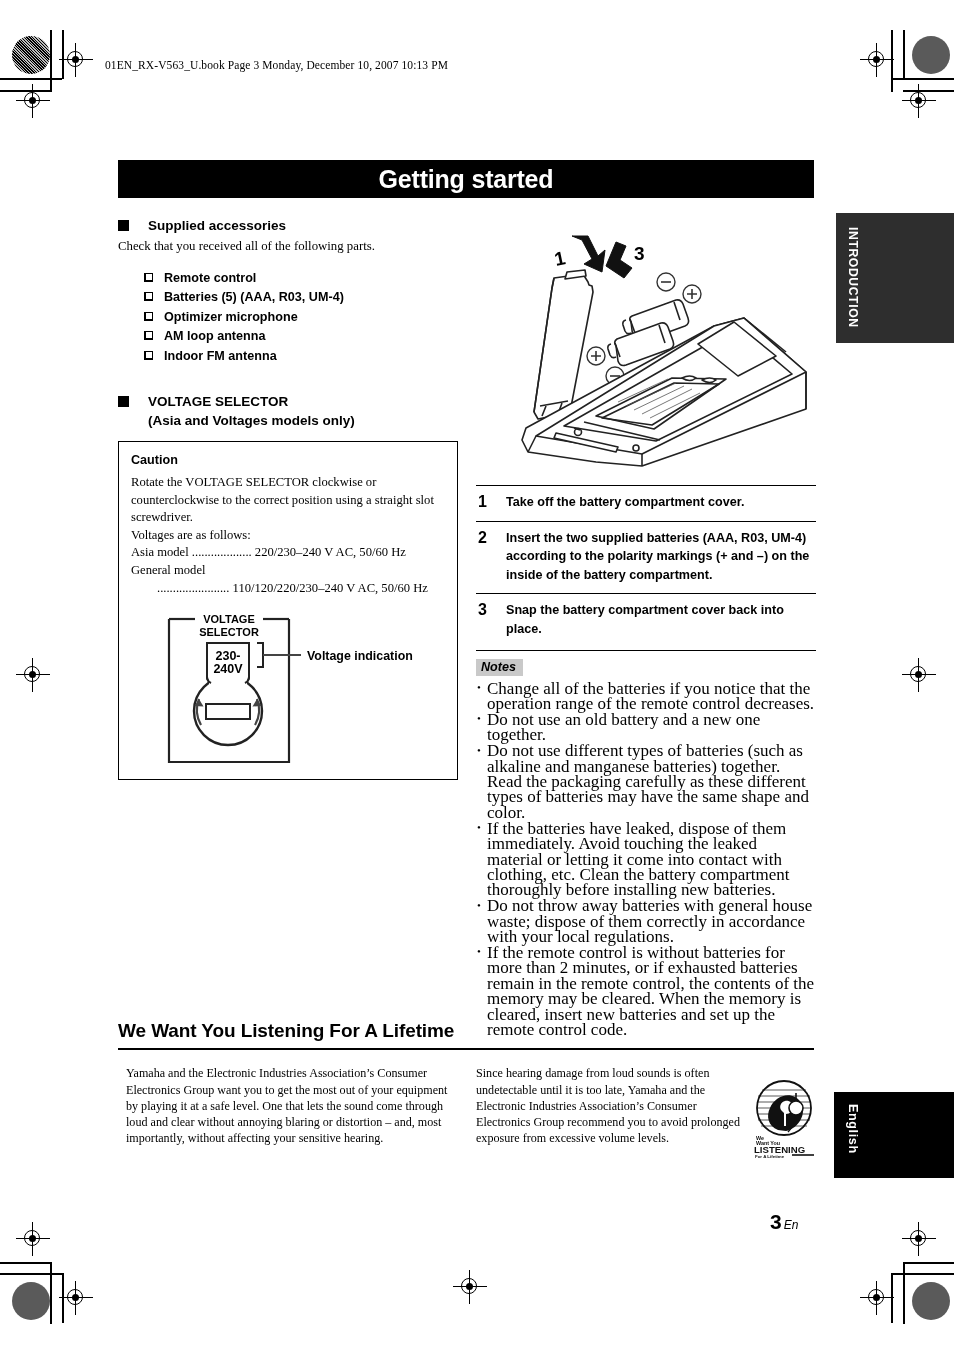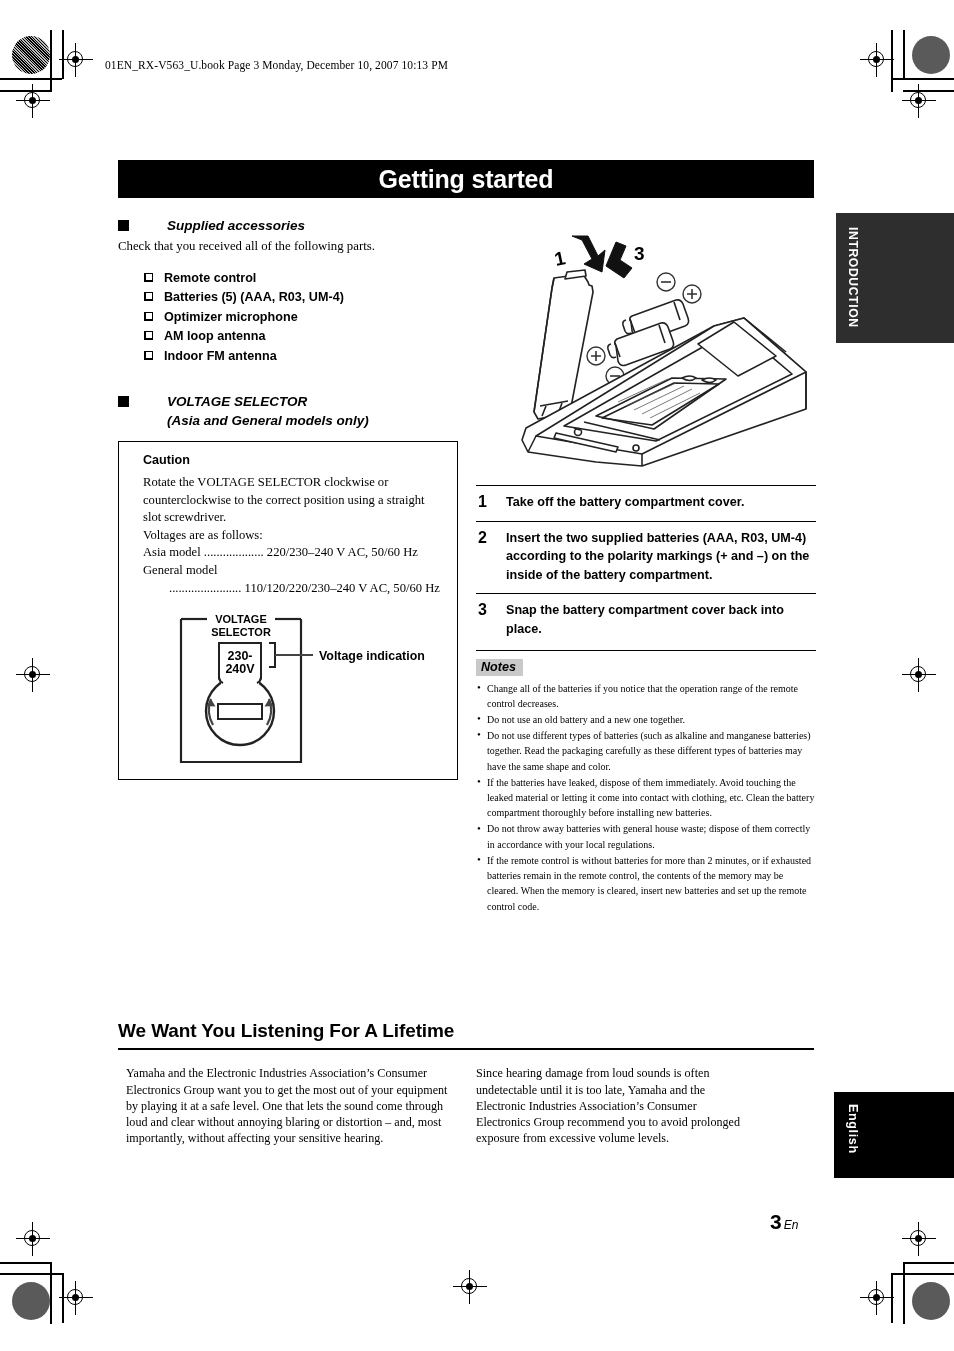--- a/index.html
+++ b/index.html
@@ -95,23 +95,22 @@
     width: 340px;
   }
 
   
   .sec-head {
     font-family: "Liberation Sans", sans-serif;
     font-weight: bold;
     font-size: 13.5px;
     line-height: 19px;
     position: relative;
-    padding-left: 49px;
+    padding-left: 30px;
     margin-bottom: 3px;
-    font-style: italic;
   }
   .sec-head .sq {
     position: absolute;
     left: 0; top: 4px;
     width: 11px; height: 11px;
     background: #000;
   }
 
   .lead {
     font-family: "Liberation Serif", serif;
@@ -140,21 +139,21 @@
     border: 1.2px solid #000;
     border-bottom-width: 2.6px;
     border-left-width: 2.4px;
     box-sizing: border-box;
   }
 
   
   .caution-box {
     border: 1.3px solid #000;
     margin-top: 11px;
-    padding: 11px 12px 12px 24px;
+    padding: 11px 12px 12px 12px;
   }
   .caution-title {
     font-family: "Liberation Sans", sans-serif;
     font-weight: bold;
     font-size: 12.6px;
     margin-bottom: 7px;
   }
   .caution-box p {
     font-family: "Liberation Serif", serif;
     font-size: 12.6px;
@@ -206,21 +205,21 @@
     font-style: italic;
     font-size: 12.6px;
     padding: 1px 7px 2px 5px;
     margin: 8px 0 5px 0;
   }
   ul.notes {
     list-style: none;
     margin: 0;
     padding: 0;
     font-family: "Liberation Serif", serif;
-    font-size: 10px;
+    font-size: 17px;
     line-height: 15.4px;
   }
   ul.notes li {
     position: relative;
     padding-left: 11px;
     margin-bottom: 0.5px;
   }
   ul.notes li::before {
     content: "\2022";
     position: absolute;
@@ -446,21 +445,21 @@
           </li>
           <li>
             <span class="cbox"></span>
             <span>Indoor FM antenna</span>
           </li>
         </ul>
 
         <div class="sec-head" style="margin-top:26px;">
           <span class="sq"></span>
           <span>VOLTAGE SELECTOR</span><br>
-          <span>(Asia and General models only)</span>
+          <span>(Asia and Voltages models only)</span>
         </div>
 
         <div class="caution-box">
           <div class="caution-title">Caution</div>
           <p class="tight">Rotate the VOLTAGE SELECTOR clockwise or counterclockwise to the correct position using a straight slot screwdriver.</p>
           <p class="tight">Voltages are as follows:</p>
           <p class="tight">Asia model ...................  220/230–240 V AC, 50/60 Hz</p>
           <p class="tight">General model</p>
           <p class="tight" style="padding-left:26px;">....................... 110/120/220/230–240 V AC, 50/60 Hz</p>
 
@@ -617,20 +616,41 @@
     <div class="lt-cols">
       <div class="lt-l">
         <p>Yamaha and the Electronic Industries Association’s Consumer Electronics Group want you to get the most out of your equipment by playing it at a safe level. One that lets the sound come through loud and clear without annoying blaring or distortion – and, most importantly, without affecting your sensitive hearing.</p>
       </div>
       <div class="lt-r">
         <p>Since hearing damage from loud sounds is often undetectable until it is too late, Yamaha and the Electronic Industries Association’s Consumer Electronics Group recommend you to avoid prolonged exposure from excessive volume levels.</p>
       </div>
     </div>
   </div>
 
+  <div class="logo-listening">
+    <svg width="72" height="80" viewBox="0 0 72 80">
+      <circle cx="36" cy="30" r="27" fill="#fff" stroke="#111" stroke-width="1.8"></circle>
+      <g stroke="#111" stroke-width="0.7">
+        <path d="M10 18 H62 M9 24 H63 M9 30 H63 M9 36 H63 M10 42 H62 M13 48 H59 M14 12 H58"></path>
+      </g>
+
+      <path d="M30 52 C20 48 18 38 22 30 C26 20 38 14 47 19 C55 23 57 33 53 41
+               C50 47 44 52 38 53 Z" fill="#111"></path>
+      <path d="M33 32 C31 28 33 24 37 23 C41 22 45 25 45 29 C45 33 42 36 38 36
+               L38 48 L36 48 L36 35 Z" fill="#fff"></path>
+      <circle cx="48" cy="30" r="7" fill="#fff" stroke="#111" stroke-width="1.6"></circle>
+      <path d="M48 23 L48 15" stroke="#111" stroke-width="1.6"></path>
+      <path d="M48 37 C48 44 44 50 40 54" stroke="#111" stroke-width="1.4" fill="none"></path>
+      <text x="8" y="62" font-family="Liberation Sans, sans-serif" font-size="5.4" font-weight="bold" fill="#111">We</text>
+      <text x="8" y="67" font-family="Liberation Sans, sans-serif" font-size="5.4" font-weight="bold" fill="#111">Want You</text>
+      <text x="6" y="75" font-family="Liberation Sans, sans-serif" font-size="9.6" font-weight="bold" fill="#111">LISTENING</text>
+      <text x="7" y="79.5" font-family="Liberation Sans, sans-serif" font-size="4.4" font-weight="bold" fill="#111">For A Lifetime</text>
+      <path d="M44 77 L66 77" stroke="#111" stroke-width="1.6"></path>
+    </svg>
+  </div>
 
   <div class="tab" id="tab-intro">
     <span class="vtext">INTRODUCTION</span>
   </div>
   <div class="tab" id="tab-english">
     <span class="vtext">English</span>
   </div>
 
   <div class="pageno">
     <span class="big">3</span><span class="en">En</span>

